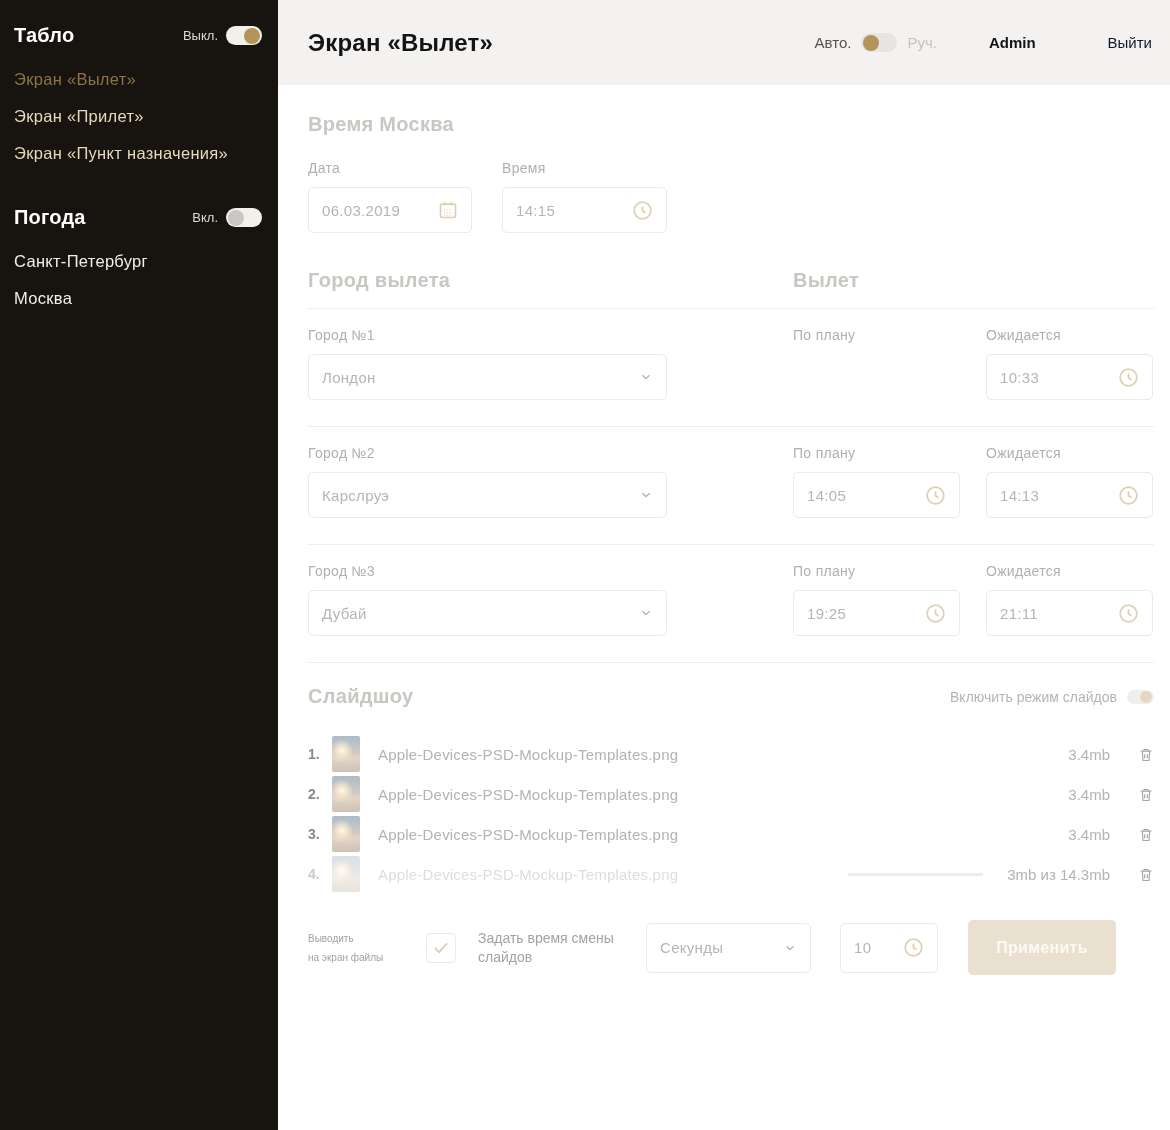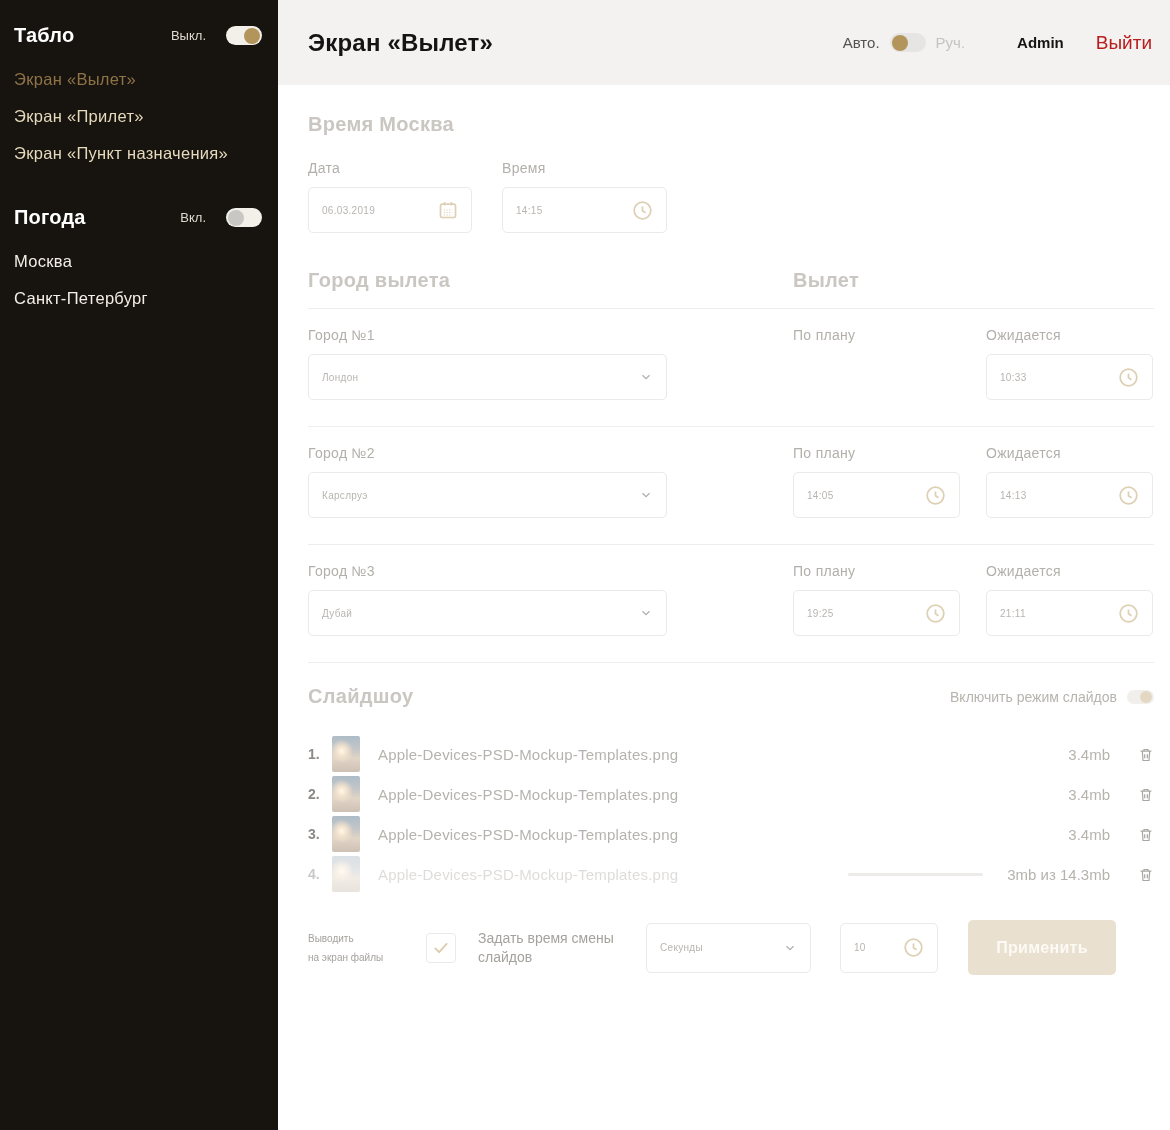--- a/index.html
+++ b/index.html
@@ -9,21 +9,21 @@
     display:flex; background:#ffffff; overflow:hidden;
     color:#b5b2ae;
   }
   
   .sidebar {
     width:278px; min-width:278px; background:#17140f; color:#f1ede6;
     padding:24px 16px 0 14px; height:1130px;
   }
   .side-section-head { display:flex; align-items:center; justify-content:space-between; margin-bottom:14px; }
   .side-title { font-size:20px; font-weight:bold; color:#ffffff; letter-spacing:.2px; }
-  .side-toggle-wrap { display:flex; align-items:center; gap:20px; }
+  .side-toggle-wrap { display:flex; align-items:center; gap:8px; }
   .side-toggle-label { font-size:13px; color:#dedad2; }
   .toggle { width:36px; height:19px; border-radius:10px; background:#f3f0ea; position:relative; cursor:pointer; display:inline-block; }
   .toggle .knob { position:absolute; top:1.5px; width:16px; height:16px; border-radius:50%; background:#b3955c; }
   .toggle.on .knob { right:2px; }
   .toggle.off .knob { left:2px; background:#c9c7c4; }
   .side-menu { list-style:none; margin-bottom:34px; }
   .side-menu li { font-size:16.5px; padding:9px 0; letter-spacing:.3px; cursor:pointer; }
   .menu-gold { color:#e6dabd; }
   .menu-gold.active { color:#8f7347; }
   .menu-light { color:#f3efe8; }
@@ -32,28 +32,28 @@
   .topbar {
     height:85px; background:#f3f2f1; display:flex; align-items:center;
     padding:0 16px 0 30px; justify-content:space-between;
   }
   .page-title { font-size:24px; font-weight:bold; color:#141414; letter-spacing:.2px; }
   .topbar-right { display:flex; align-items:center; }
   .mode-label-on { font-size:15px; color:#55534f; }
   .mode-toggle { margin:0 10px; background:#e7e5e3; }
   .mode-label-off { font-size:15px; color:#c6c3bf; }
   .admin-name { font-size:15px; font-weight:bold; color:#141414; margin-left:52px; }
-  .logout-link { font-size:19px; color:#b91c1c; margin-left:32px; margin-right:2px; cursor:pointer; text-decoration:none; }
+  .logout-link { font-size:15px; color:#0f172a; margin-left:72px; margin-right:2px; cursor:pointer; text-decoration:none; }
   .content { padding:28px 16px 0 30px; }
   .section-title { font-size:20px; font-weight:bold; color:#cac7c2; letter-spacing:.3px; }
   .field-label { font-size:14px; color:#b3b0ab; margin-bottom:11px; letter-spacing:.3px; }
   .inputbox {
     height:46px; border:1px solid #eceae7; border-radius:5px; background:#fff;
     display:flex; align-items:center; justify-content:space-between;
-    padding:0 13px; font-size:10px; color:#b8b5b0; letter-spacing:.3px; cursor:pointer;
+    padding:0 13px; font-size:15px; color:#b8b5b0; letter-spacing:.3px; cursor:pointer;
   }
   .ic { display:inline-flex; }
   .ic svg { display:block; }
   
   .time-section { margin-bottom:36px; }
   .time-fields { display:flex; gap:30px; margin-top:24px; }
   .w-date { width:164px; } .w-time { width:165px; }
   
   .cities-heads { display:flex; margin-bottom:16px; }
   .cities-heads .h-left { width:485px; }
@@ -128,22 +128,22 @@
   <div class="side-section-head">
     <span class="side-title">Погода</span>
     <span class="side-toggle-wrap">
       <span class="side-toggle-label">Вкл.</span>
       <span class="toggle off">
           <span class="knob"></span>
         </span>
     </span>
   </div>
   <ul class="side-menu">
+    <li class="menu-light">Санкт-Петербург</li>
     <li class="menu-light">Москва</li>
-    <li class="menu-light">Санкт-Петербург</li>
   </ul>
 </aside>
 
 <div class="main">
 
   <header class="topbar">
     <h1 class="page-title">Экран «Вылет»</h1>
     <div class="topbar-right">
       <span class="mode-label-on">Авто.</span>
       <span class="toggle off mode-toggle">

